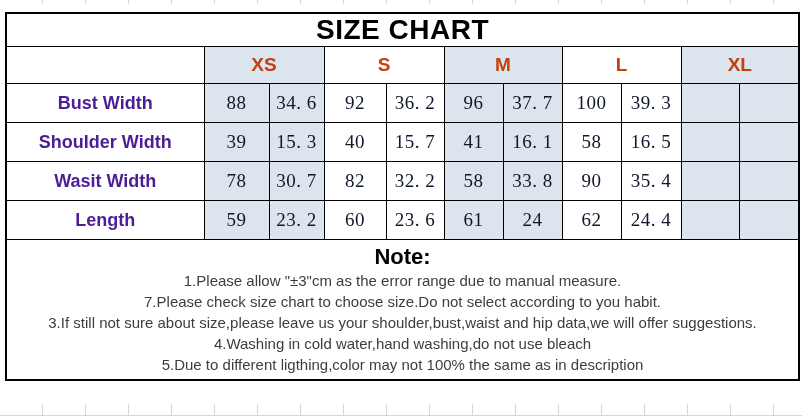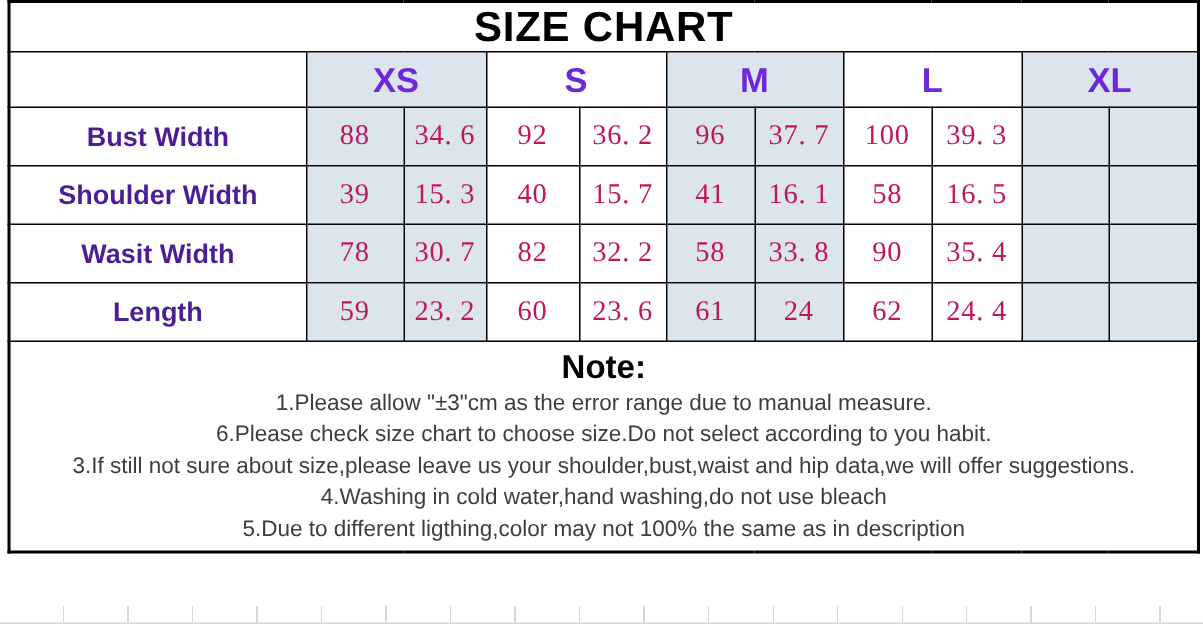--- a/index.html
+++ b/index.html
@@ -15,21 +15,21 @@
   .grid-strip-top {
     position: absolute; left: 0; top: 0; width: 802px; height: 4px;
     background: repeating-linear-gradient(90deg, #ffffff 0 42px, #d7d7d7 42px 43px);
   }
   .grid-strip-bottom {
     position: absolute; left: 0; top: 404px; width: 802px; height: 11px;
     background: repeating-linear-gradient(90deg, #ffffff 0 42px, #d7d7d7 42px 43px);
     border-bottom: 1px solid #d7d7d7;
   }
   table.size-chart {
-    position: absolute; left: 5px; top: 0;
+    position: absolute; left: 5px; top: 12px;
     width: 794px;
     border-collapse: collapse;
     table-layout: fixed;
     background: #ffffff;
     border: 2px solid #000000;
   }
   .size-chart td {
     border: 1px solid #000000;
     text-align: center;
     vertical-align: middle;
@@ -41,39 +41,39 @@
   .title-cell {
     height: 32px;
     font-weight: bold;
     font-size: 28px;
     color: #000000;
     letter-spacing: 0.5px;
   }
   .size-cell {
     height: 36px;
     font-weight: bold;
-    font-size: 23px;
-    color: #6d28d9;
+    font-size: 19px;
+    color: #c2410c;
   }
   .unit-cell {
     height: 36px;
     font-weight: bold;
     font-size: 16px;
     color: #ff0000;
   }
   .label-cell {
     font-weight: bold;
     font-size: 18px;
     color: #4c1d95;
   }
   .value-cell {
     height: 38px;
     font-family: "Liberation Serif", serif;
     font-size: 19px;
-    color: #be185d;
+    color: #0f172a;
     letter-spacing: 0.5px;
   }
   .note-cell {
     height: 139px;
     vertical-align: top;
     text-align: left;
     padding: 1px 6px;
     white-space: normal;
   }
   .note-title {
@@ -179,21 +179,21 @@
       <td class="value-cell">62</td>
       <td class="value-cell">24. 4</td>
       <td class="value-cell sh"></td>
       <td class="value-cell sh"></td>
     </tr>
 
     <tr>
       <td class="note-cell" colspan="11">
         <div class="note-title">Note:</div>
         <div class="note-line">1.Please allow "±3"cm as the error range due to manual measure.</div>
-        <div class="note-line">6.Please check size chart to choose size.Do not select according to you habit.</div>
+        <div class="note-line">7.Please check size chart to choose size.Do not select according to you habit.</div>
         <div class="note-line">3.If still not sure about size,please leave us your shoulder,bust,waist and hip data,we will offer suggestions.</div>
         <div class="note-line">4.Washing in cold water,hand washing,do not use bleach</div>
         <div class="note-line">5.Due to different ligthing,color may not 100% the same as in description</div>
       </td>
     </tr>
   </tbody>
     </table>
 </div>
 
 </body></html>

